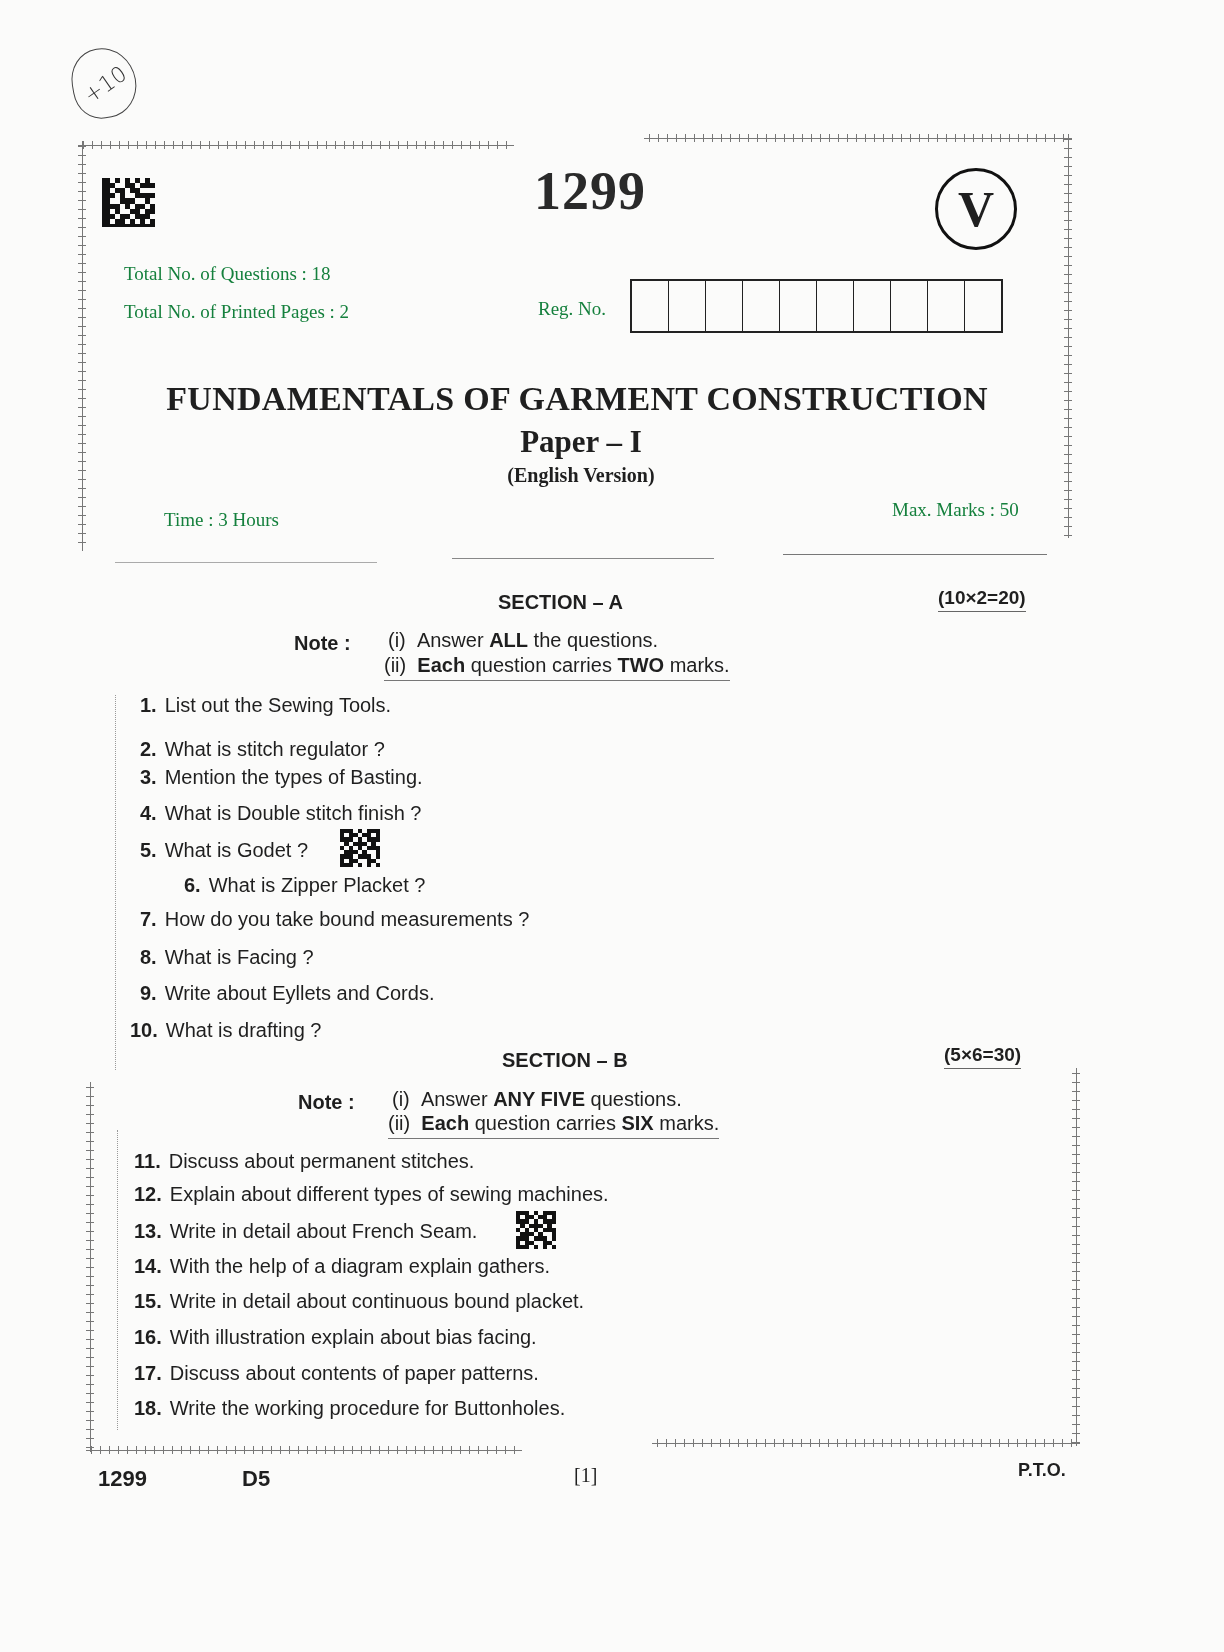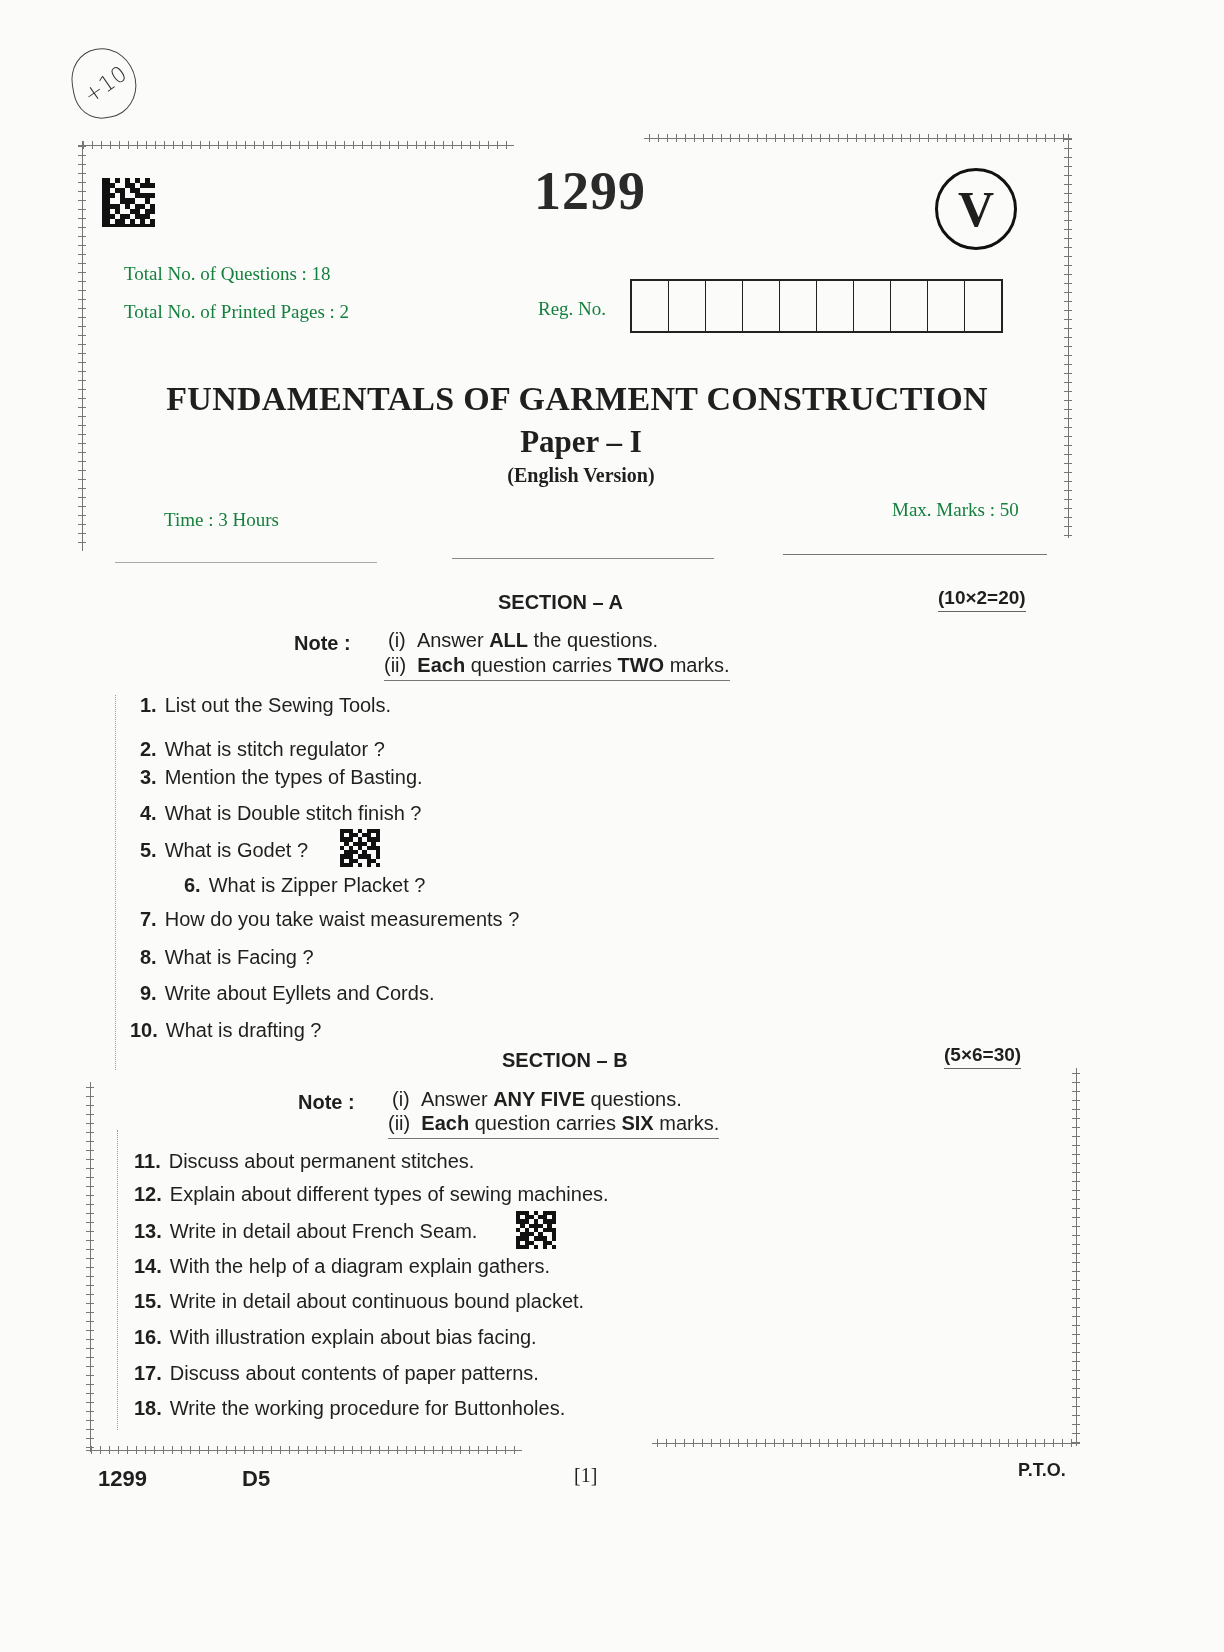--- a/index.html
+++ b/index.html
@@ -319,21 +319,21 @@
     <span></span>
     <span></span>
     <span class="w"></span>
     <span></span>
     <span class="w"></span>
     <span></span>
     <span class="w"></span>
     <span></span>
 </div>
 <div class="q" style="left:140px; top:874px;margin-left:44px;"><span class="num">6.</span><span>What is Zipper Placket ?</span></div>
-<div class="q" style="left:140px; top:908px;"><span class="num">7.</span><span>How do you take waist measurements ?</span></div>
+<div class="q" style="left:140px; top:908px;"><span class="num">7.</span><span>How do you take bound measurements ?</span></div>
 <div class="q" style="left:140px; top:946px;"><span class="num">8.</span><span>What is Facing ?</span></div>
 <div class="q" style="left:140px; top:982px;"><span class="num">9.</span><span>Write about Eyllets and Cords.</span></div>
 <div class="q" style="left:130px; top:1019px;"><span class="num">10.</span><span>What is drafting ?</span></div>
 
 <div class="abs section-title" style="left:502px; top:1049px;">SECTION – B</div>
 <div class="abs marks" style="left:944px; top:1044px;">(5×6=30)</div>
 
 <div class="abs note-label" style="left:298px; top:1091px;">Note :</div>
 <div class="abs note-line" style="left:392px; top:1088px;">
   <span>(i)</span>&nbsp;&nbsp;<span>Answer </span><b>ANY FIVE</b><span> questions.</span>

